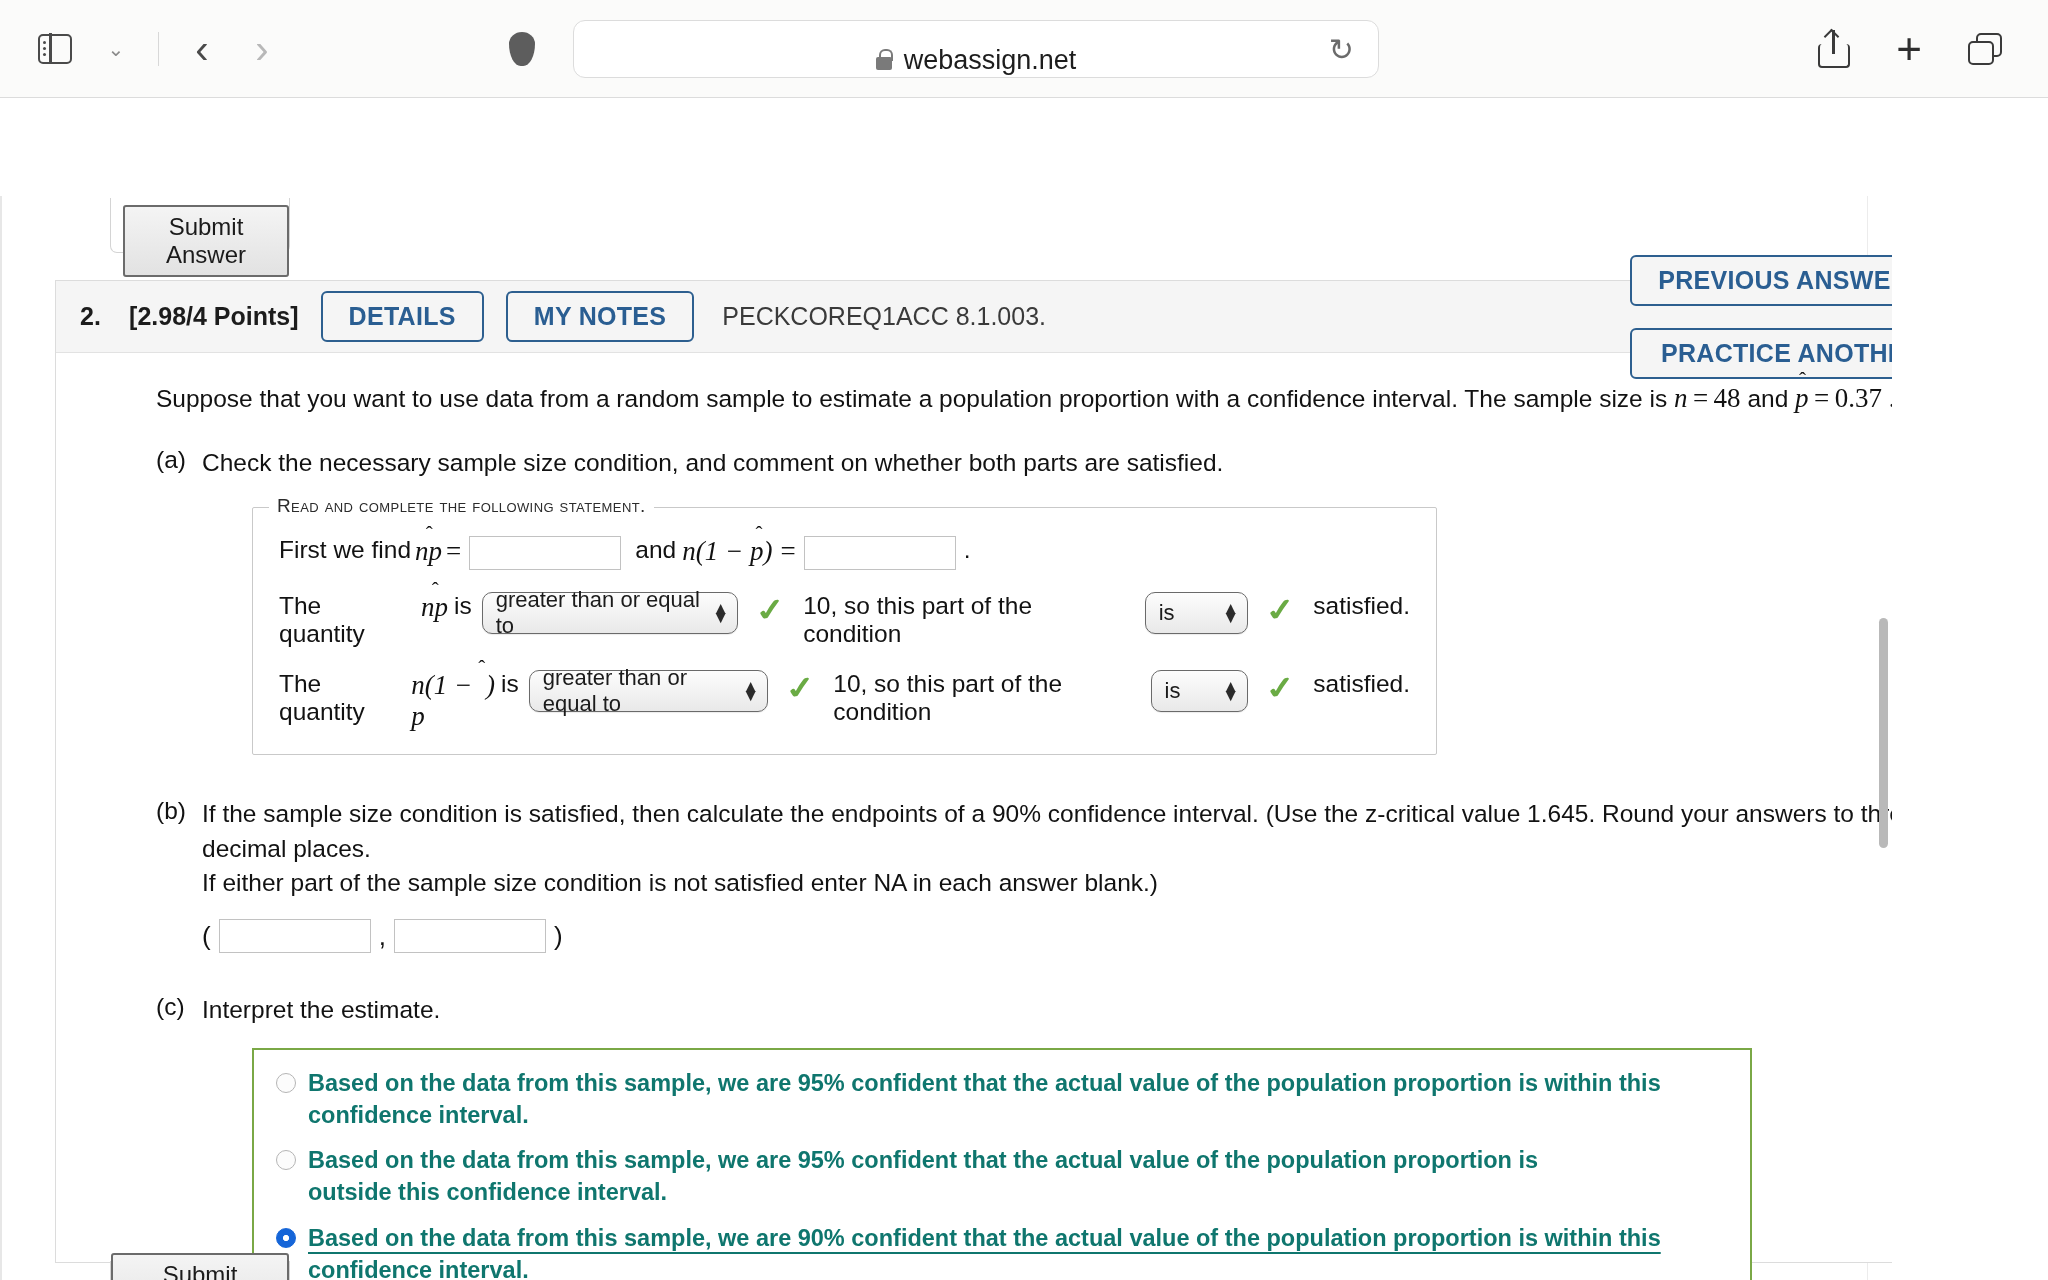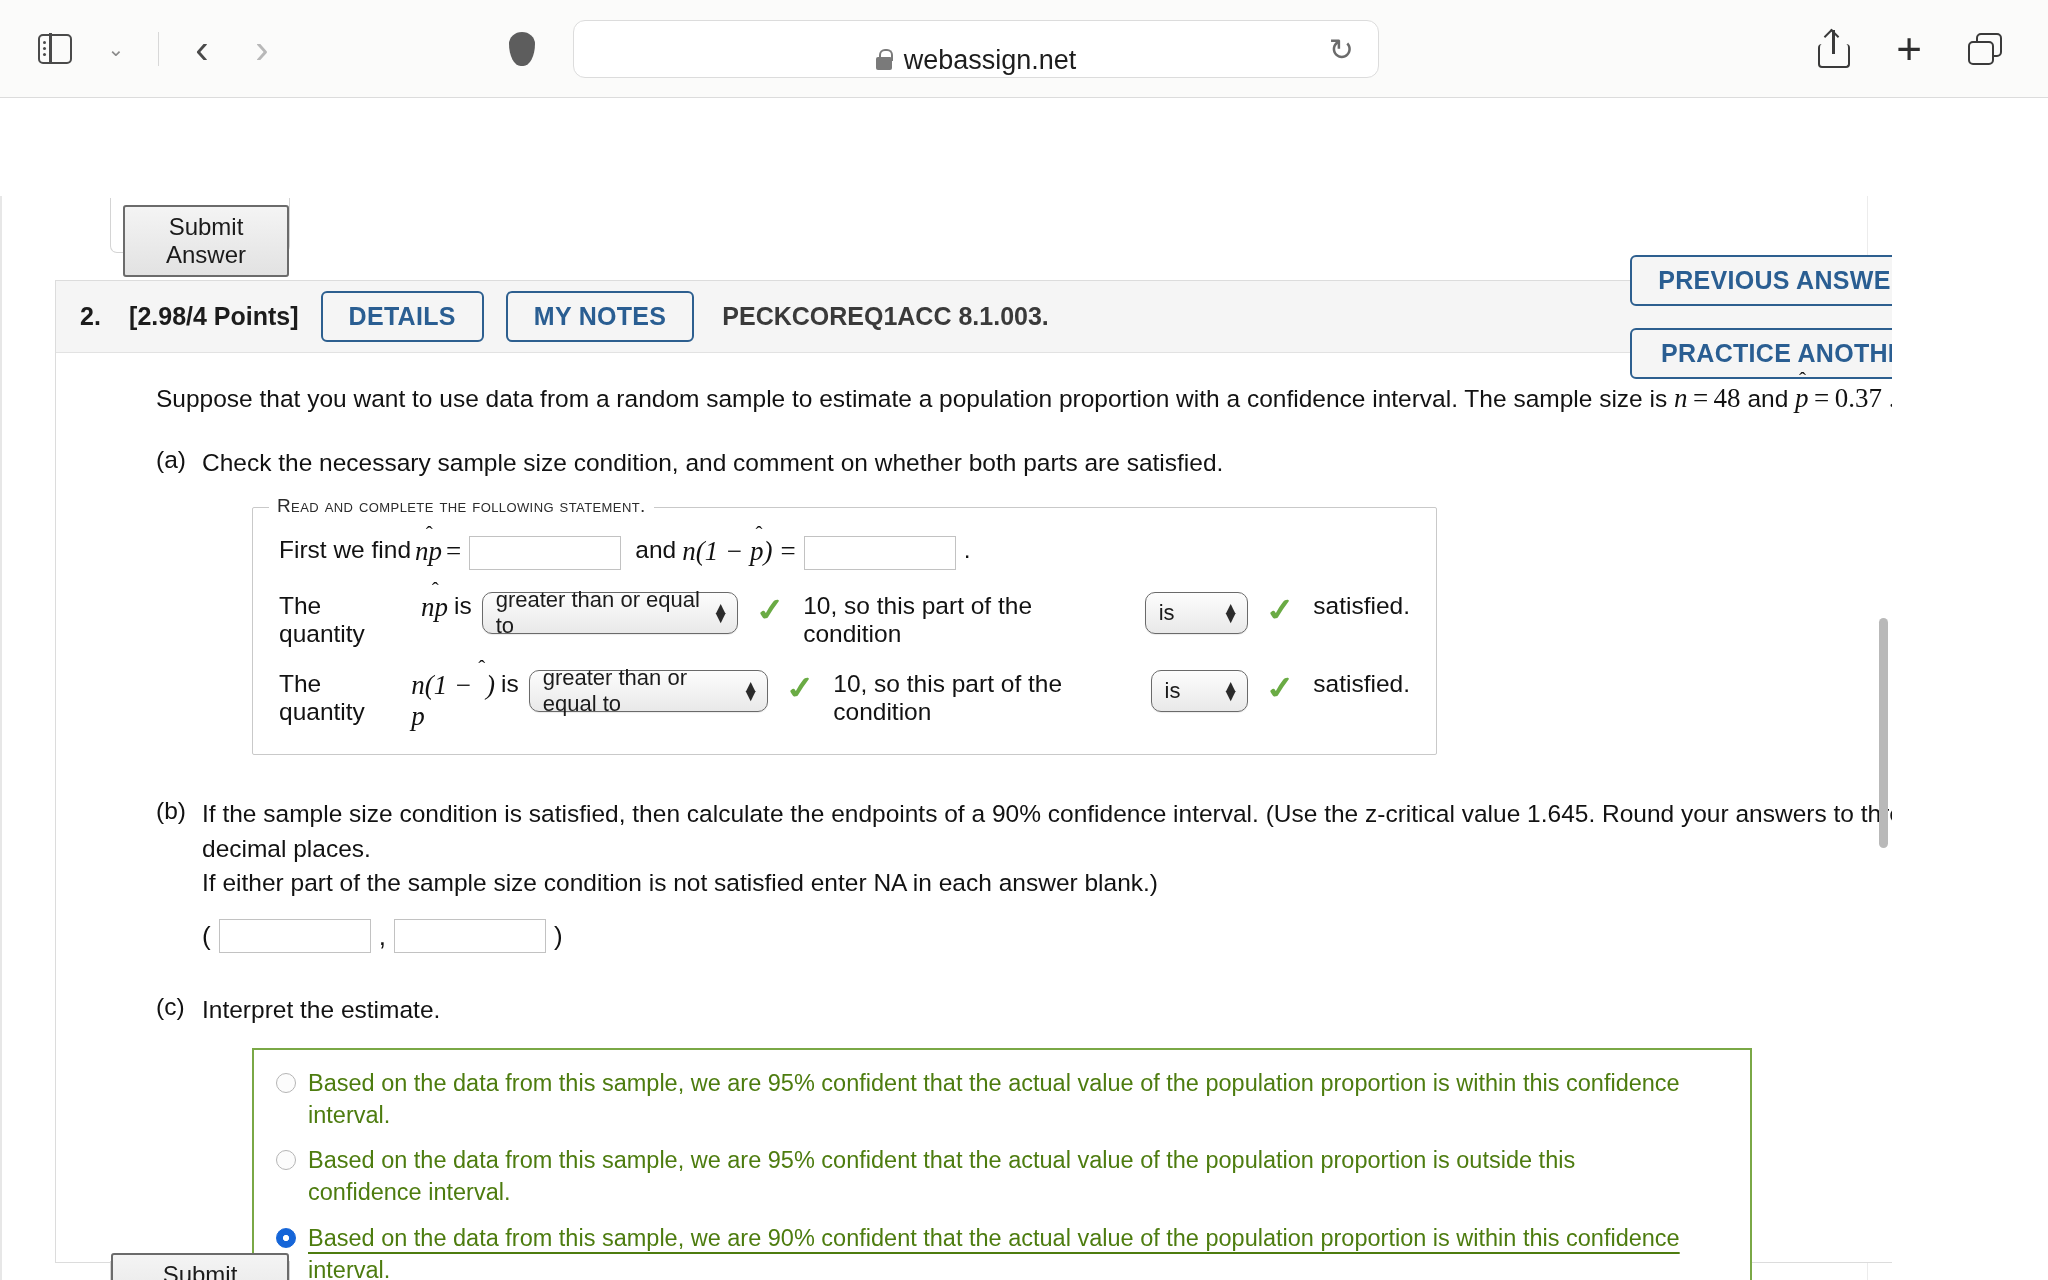--- a/index.html
+++ b/index.html
@@ -138,21 +138,21 @@
   }
   .qnum{ font-size:25px; font-weight:bold; color:#1c1c1c; letter-spacing:.1px; }
   .qpoints{ font-size:25px; font-weight:bold; color:#1c1c1c; margin-left:6px;}
   .hbtn{
     border:2px solid #2d5f8f; border-radius:6px;
     background:#f5f5f5;
     color:#2a5e92; font-size:25px; font-weight:600;
     padding:9px 26px; letter-spacing:.3px;
     font-family:"Liberation Sans", sans-serif;
   }
-  .qcode{ font-size:25px; font-weight:bold; color:#3a3a3a; margin-left:6px; }
+  .qcode{ font-size:25px; font-weight:normal; color:#3a3a3a; margin-left:6px; }
   .hright{ margin-left:auto; display:flex; gap:22px; padding-right:6px;flex-direction:column;}
 
   .qbody{ padding:26px 40px 0 100px; }
   .stmt{ font-size:24.5px; color:#121212; line-height:1.45; }
   .mathvar{ font-family:"Liberation Serif", serif; font-style:italic; font-size:27px; }
   .mathnum{ font-family:"Liberation Serif", serif; font-size:27px; }
   .phat{ position:relative; display:inline-block; }
   .phat .hat{
     position:absolute; top:-14px; left:50%; transform:translateX(-40%);
     font-size:21px; font-style:normal; font-family:"Liberation Serif", serif;
@@ -214,21 +214,21 @@
   .radio-row{ display:flex; align-items:flex-start; margin:0 0 14px 0; }
   .radio{
     width:20px;height:20px;border-radius:50%;
     border:1px solid #b5b5b5; background:#fcfcfc;
     flex:none; margin:5px 12px 0 0;
   }
   .radio.sel-on{
     border:1px solid #1565d8;
     background:radial-gradient(circle, #ffffff 0 22%, #1565d8 26% 100%);
   }
-  .radio-text{ font-size:23.5px; color:#4d7c0f; line-height:1.35; }
+  .radio-text{ font-size:23.5px; color:#0f766e; line-height:1.35;font-weight:bold; }
   .radio-text.underlined{ text-decoration:underline; text-underline-offset:6px; }
 
   .bottombox{
     position:absolute; left:110px; top:1163px;
     width:180px; height:56px;
     border:1px solid #d4d4d4; border-top:none;
     border-radius:0 0 7px 7px; background:#fff;
     display:flex; align-items:center; justify-content:center;
   }
 

